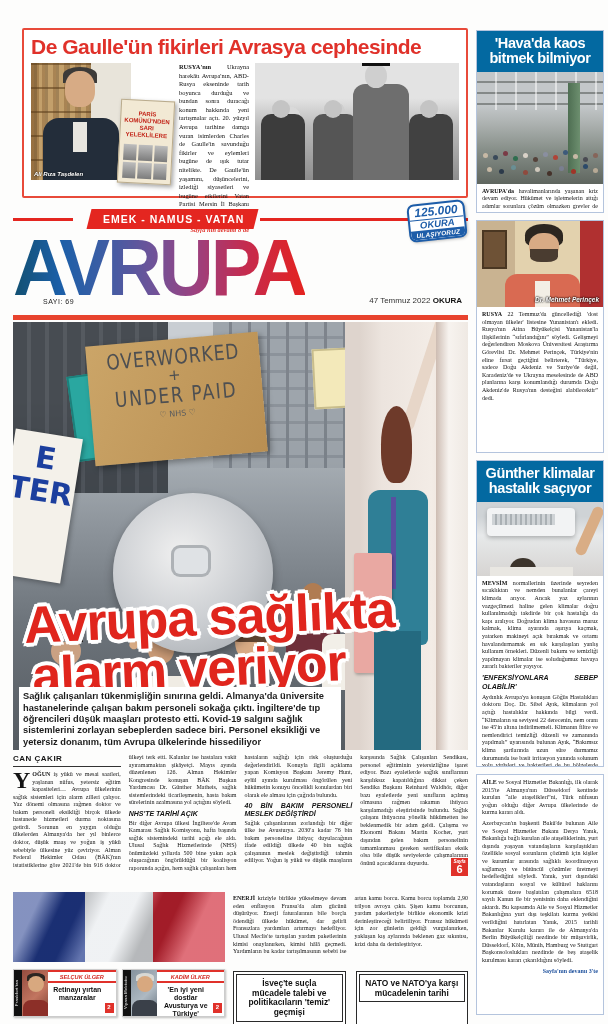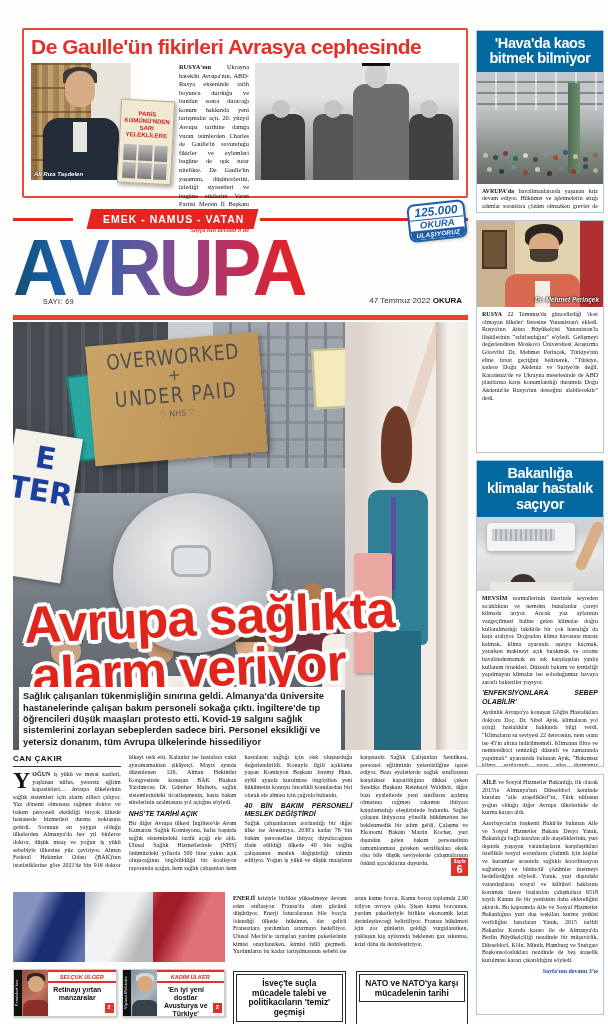--- a/index.html
+++ b/index.html
@@ -410,21 +410,21 @@
             <div class="shirt"></div>
           <span class="s-cap">Dr. Mehmet Perinçek</span>
         </div>
         <div class="card-body">
           <p><b class="lead-b">RUSYA</b><span> 22 Temmuz'da güncellediği 'dost olmayan ülkeler' listesine Yunanistan'ı ekledi. Rusya'nın Atina Büyükelçisi Yunanistan'la ilişkilerinin “sıfırlandığını” söyledi. Gelişmeyi değerlendiren Moskova Üniversitesi Araştırma Görevlisi Dr. Mehmet Perinçek, Türkiye'nin eline fırsat geçtiğini belirterek, “Türkiye, sadece Doğu Akdeniz ve Suriye'de değil, Karadeniz'de ve Ukrayna meselesinde de ABD planlarına karşı konumlandığı durumda Doğu Akdeniz'de Rusya'nın desteğini alabilecektir” dedi.</span></p>
 
         </div>
       </article>
 
       <article class="card" style="height:307px">
-        <h3 class="card-h">Bakanlığa klimalar hastalık saçıyor</h3>
+        <h3 class="card-h">Günther klimalar hastalık saçıyor</h3>
         <div class="s-photo klima">
           <div class="unit"></div>
             <div class="fins"></div>
             <div class="arm"></div>
             <div class="head"></div>
             <div class="shoulders"></div>
         </div>
         <div class="card-body">
           <p><b class="lead-b">MEVSİM</b><span> normallerinin üzerinde seyreden sıcaklıktan ve nemden bunalanlar çareyi klimada arıyor. Ancak yaz aylarının vazgeçilmezi haline gelen klimalar doğru kullanılmadığı takdirde bir çok hastalığa da kapı aralıyor. Doğrudan klima havasına maruz kalmak, klima ayarında aşırıya kaçmak, yatarken makineyi açık bırakmak ve ortamı havalandırmamak en sık karşılaşılan yanlış kullanım örnekleri. Düzenli bakımı ve temizliği yapılmayan klimalar ise soluduğumuz havaya zararlı bakteriler yayıyor.</span></p>
           <h4 class="sub-blue">'ENFEKSİYONLARA SEBEP OLABİLİR'</h4>

